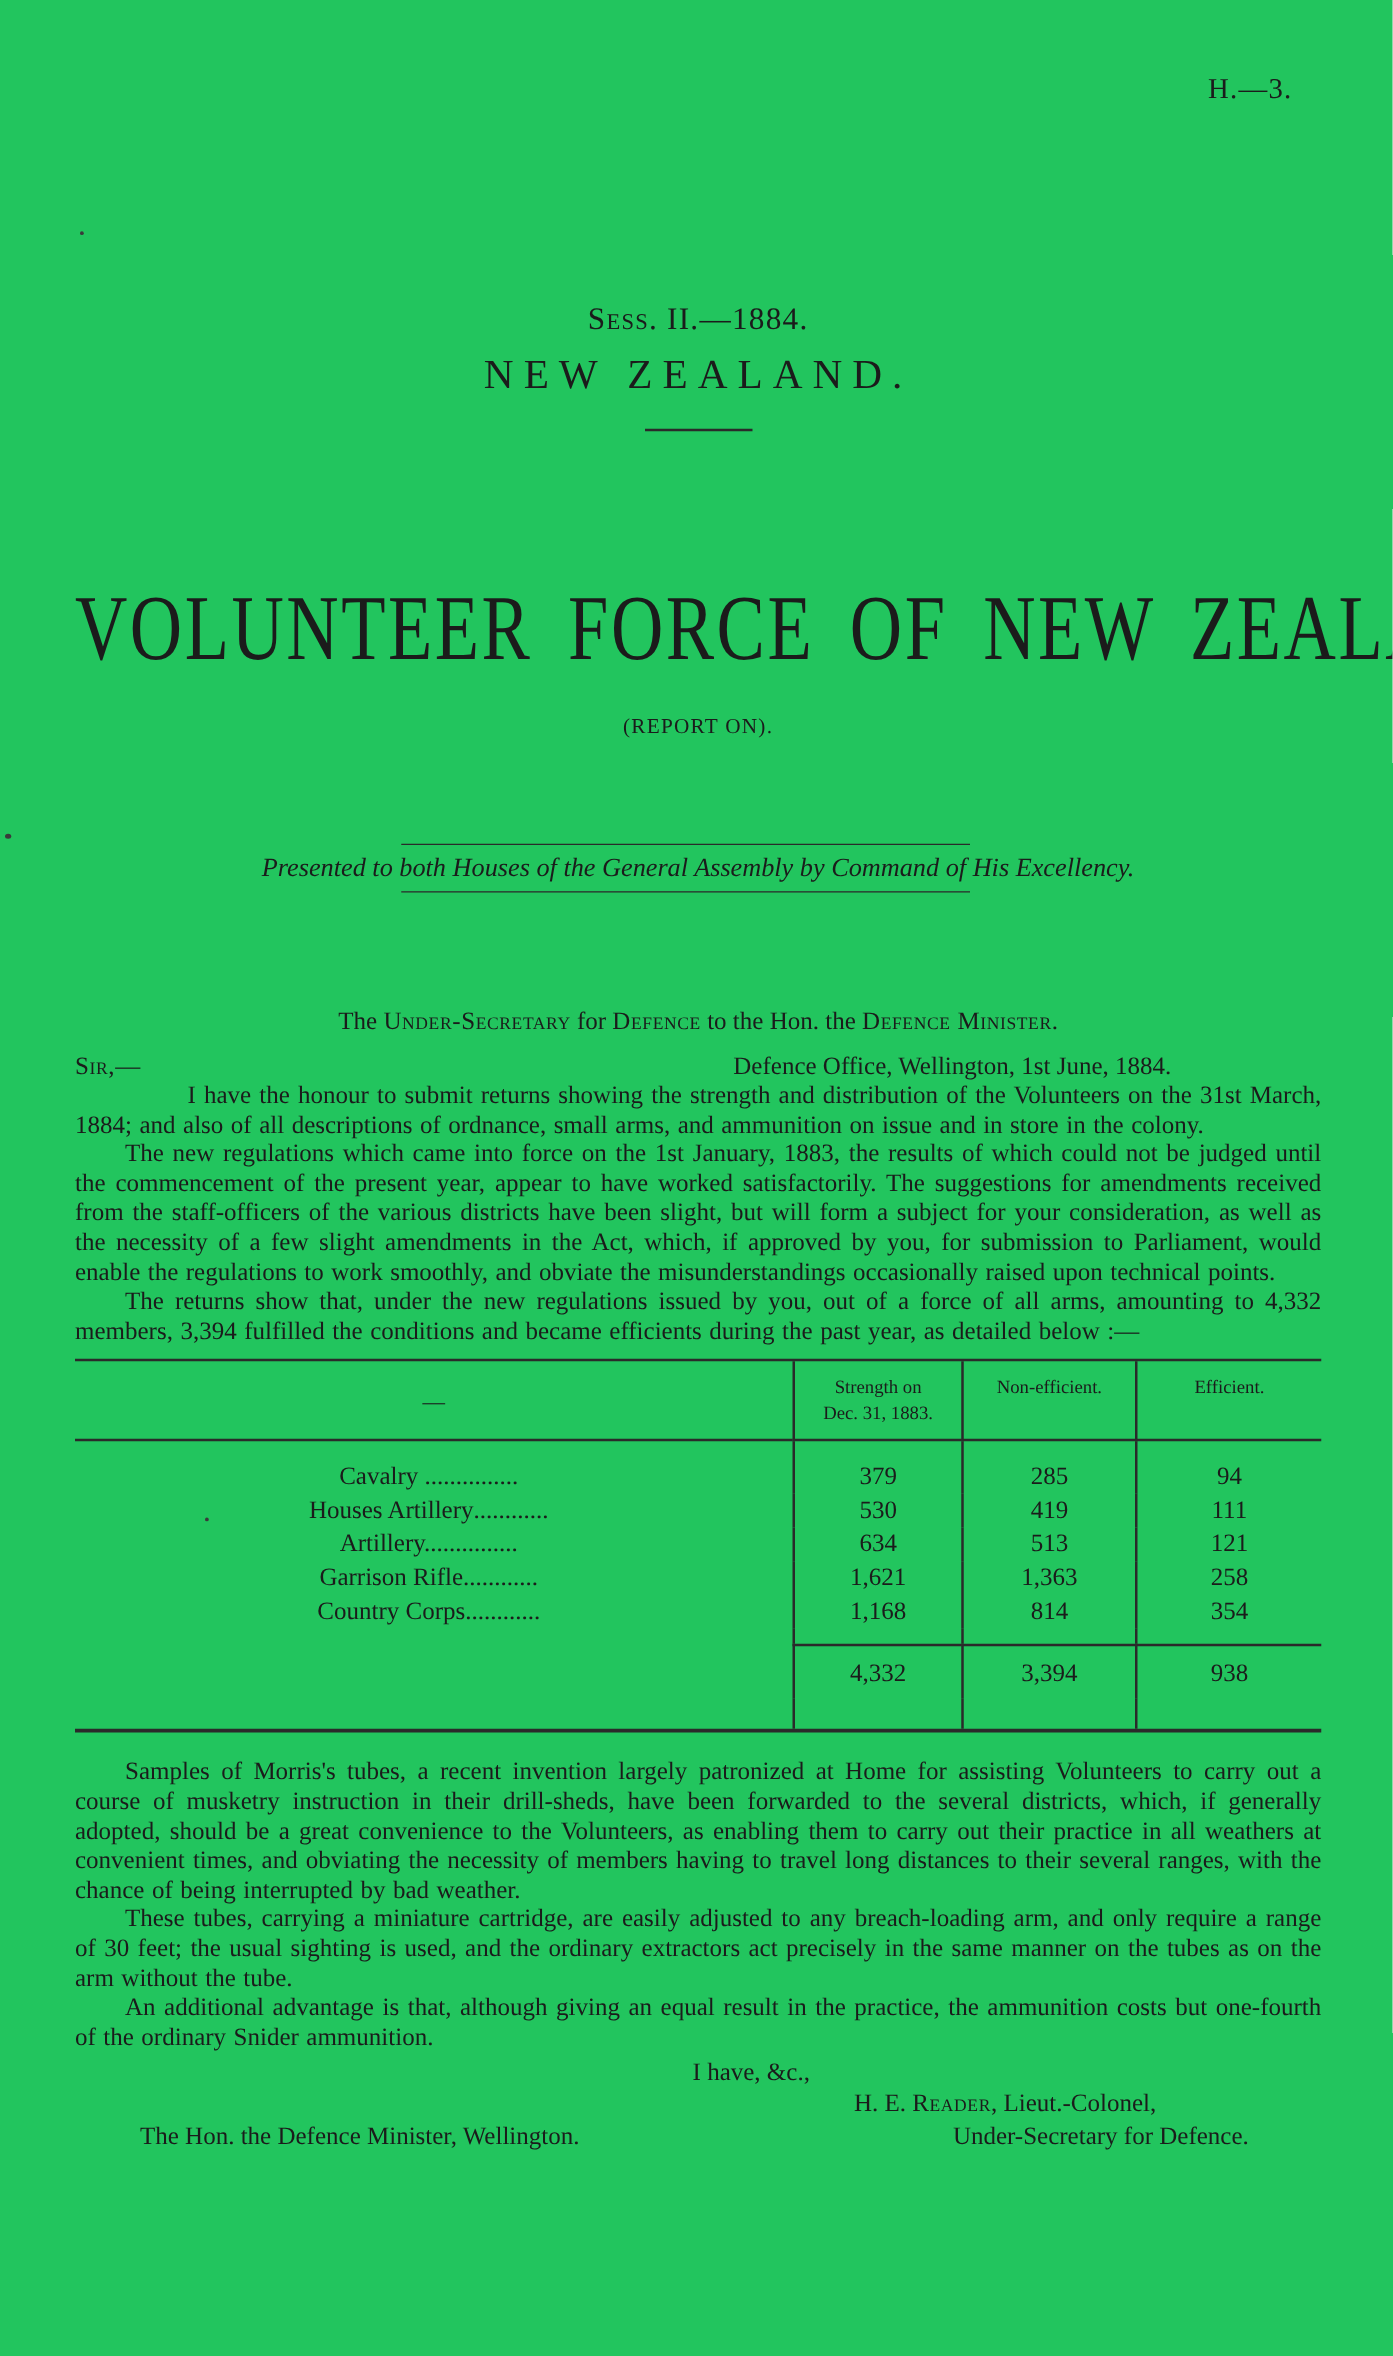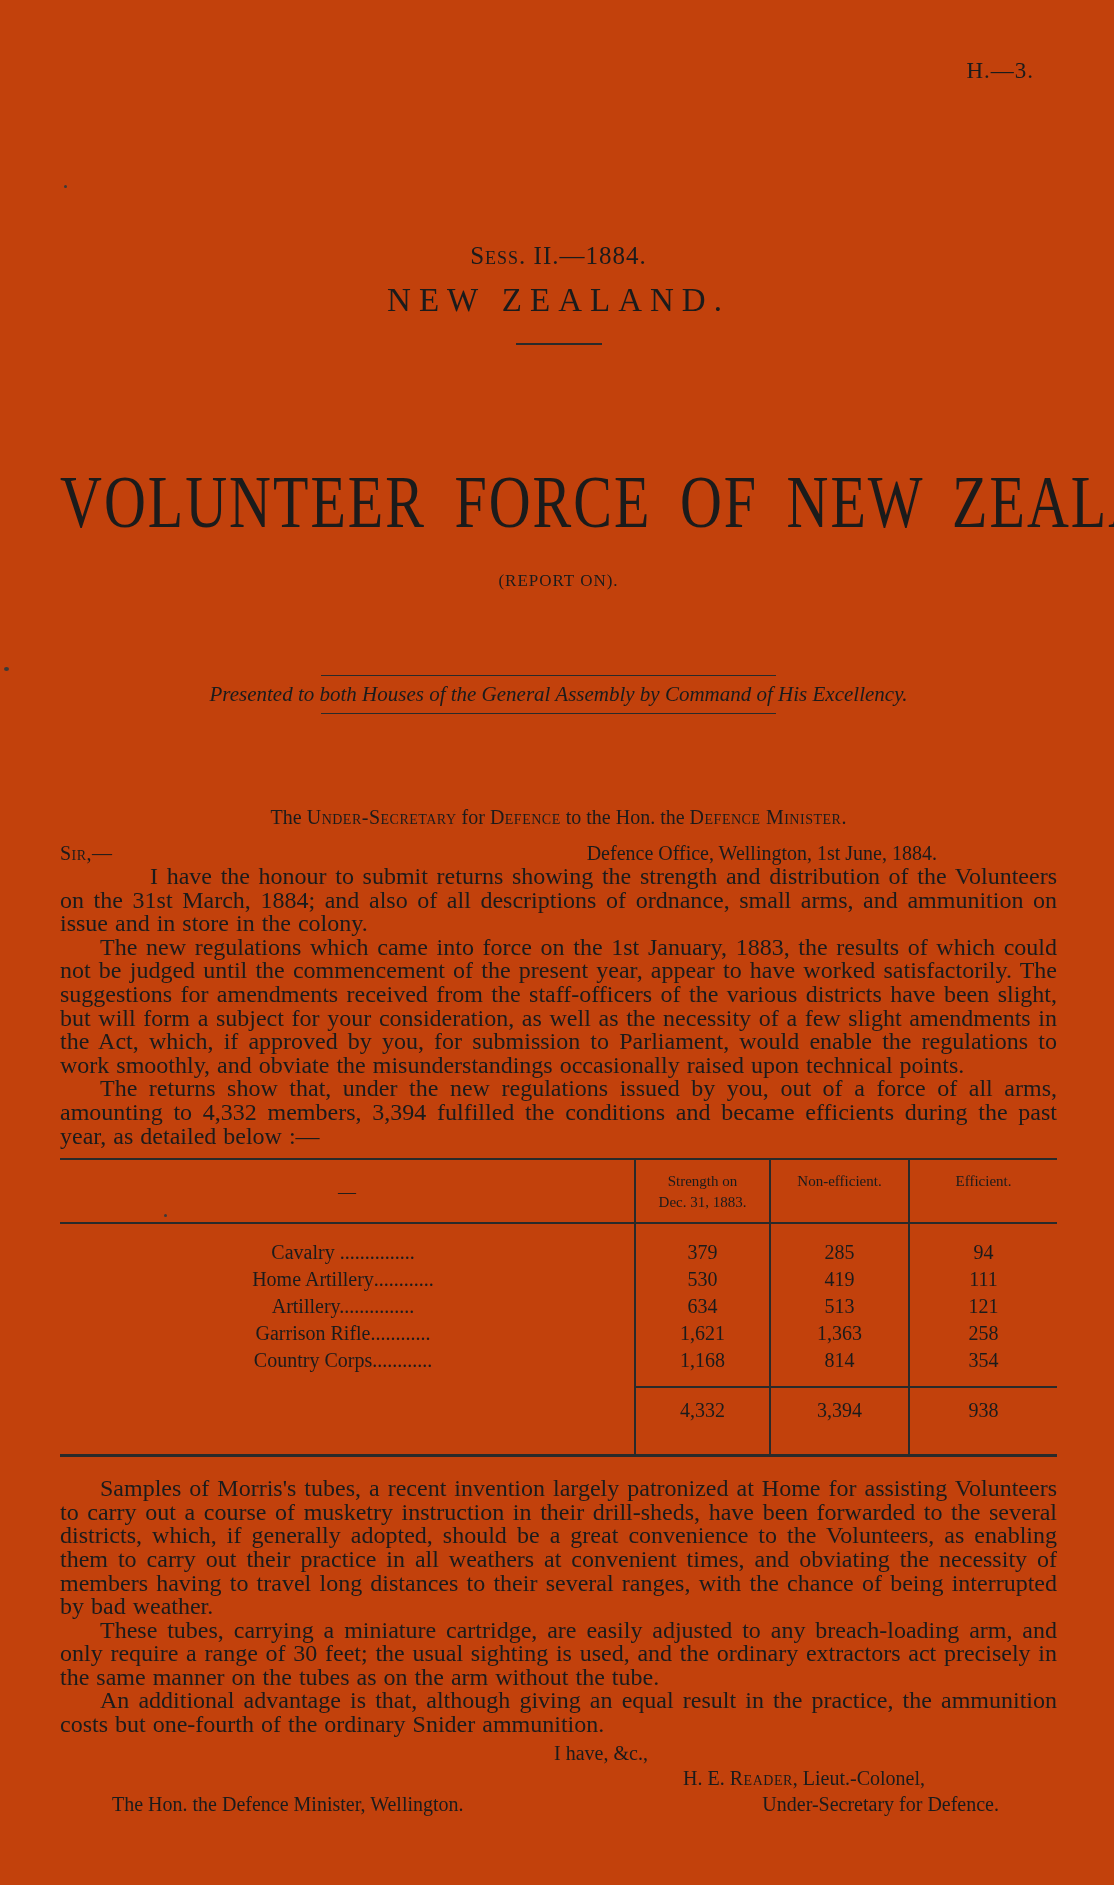--- a/index.html
+++ b/index.html
@@ -1,20 +1,20 @@
 <!DOCTYPE html>
 <html><head>
 <meta charset="utf-8">
 <style>
   html,body { margin:0; padding:0; background:#e8e8e6; }
   .page {
     position:relative;
     width:1114px; height:1885px;
     margin:0 auto;
-    background:#c2410c;
+    background:#22c55e;
     color:#1b1b1b;
     font-family:"Liberation Serif", serif;
     overflow:hidden;
   }
   .doc-ref {
     position:absolute; top:58px; right:80px;
     font-size:23px; letter-spacing:1px;
   }
   .content {
     position:absolute; left:60px; top:0; width:997px;
@@ -75,21 +75,21 @@
     font-size:20px;
   }
   .sc { font-variant:small-caps; letter-spacing:0.5px; }
   .sir-line {
     margin-top:12px;
     display:flex; justify-content:space-between;
     font-size:20px; line-height:24px;
   }
   .dateline { padding-right:120px; }
   .para {
-    font-size:24px; line-height:23.6px;
+    font-size:20px; line-height:23.6px;
     text-align:justify;
     word-spacing:1px;
   }
   .indent-deep { text-indent:90px; }
   .indent { text-indent:40px; }
   .p-after-table { margin-top:20px; }
 
   
   .ret-table {
     margin-top:10px;
@@ -210,21 +210,21 @@
         <span class="dots">...</span>
         <span class="dots">...</span>
         <span class="dots">...</span>
         <span class="dots">...</span>
       </div>
       <div class="num vline">379</div>
       <div class="num vline">285</div>
       <div class="num vline">94</div>
 
       <div class="row-label">
-        <span>Home Artillery</span>
+        <span>Houses Artillery</span>
         <span class="dots">...</span>
         <span class="dots">...</span>
         <span class="dots">...</span>
         <span class="dots">...</span>
       </div>
       <div class="num vline">530</div>
       <div class="num vline">419</div>
       <div class="num vline">111</div>
 
       <div class="row-label">

